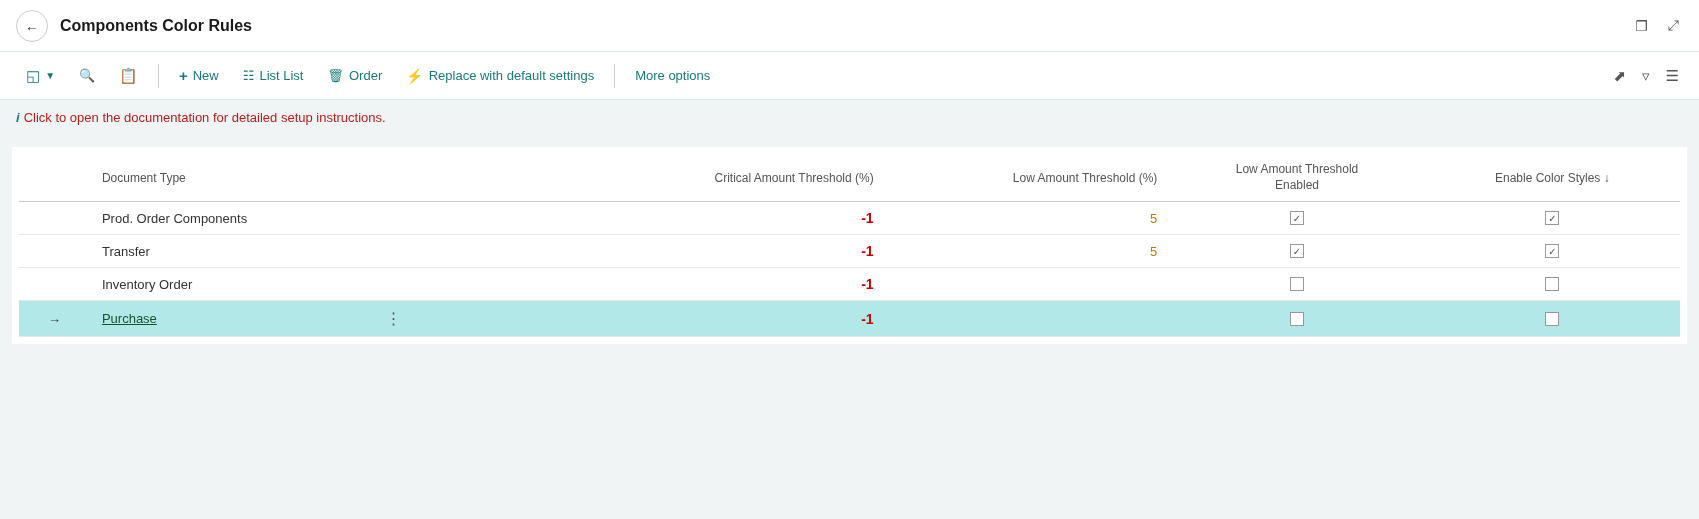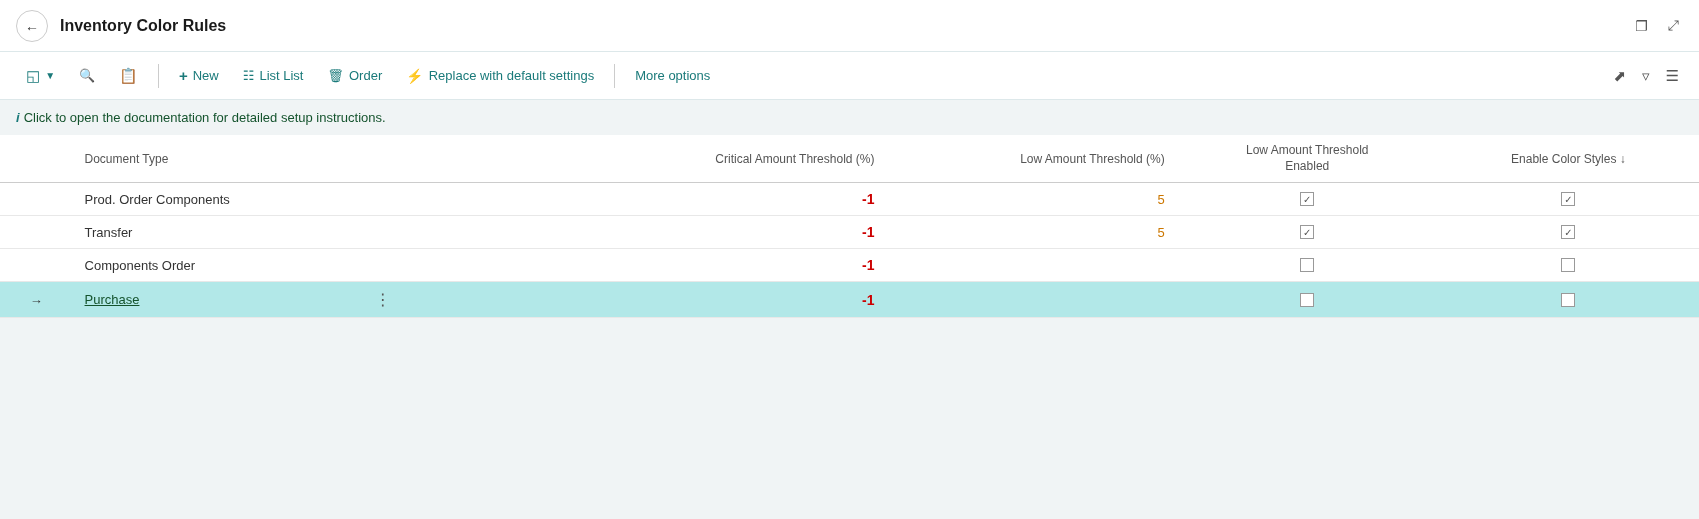--- a/index.html
+++ b/index.html
@@ -88,27 +88,27 @@
     
     .info-bar {
       padding: 10px 16px;
       color: #1a7a7a;
       font-size: 13px;
       display: flex;
       align-items: center;
       gap: 4px;
       background: #f0f4f5;
     }
-    .info-bar a { color: #14532d; text-decoration: none; margin-top: 8px; }
+    .info-bar a { color: #b91c1c; text-decoration: none; margin-top: 8px; }
 
     
     .table-wrap {
       background: #fff;
-      margin: 0;
-      padding: 0;
+      margin: 12px;
+      padding: 7px;
     }
 
     
     table {
       width: 100%;
       border-collapse: collapse;
     }
     thead tr {
       border-bottom: 1px solid #ccc;
     }
@@ -183,21 +183,21 @@
     .col-la-enabled { width: 180px; }
     .col-color-styles { width: 180px; }
   </style>
 </head>
 <body>
 
 <div class="header">
   <button class="back-btn">
     <span>←</span>
   </button>
-  <span class="page-title">Inventory Color Rules</span>
+  <span class="page-title">Components Color Rules</span>
   <div class="header-right">
     <span class="header-icon-btn">❐</span>
     <span class="header-icon-btn">⤢</span>
   </div>
 </div>
 
 <div class="toolbar">
   <button class="toolbar-btn">
     <span style="font-size:15px;">◱</span>
     <span style="font-size:10px;">▼</span>
@@ -304,21 +304,21 @@
             </div>
           </td>
           <td class="center">
             <div class="cb-wrap">
               <div class="cb checked"></div>
             </div>
           </td>
         </tr>
         <tr>
           <td style="text-align: center; color: rgb(51, 51, 51);"></td>
-          <td>Components Order</td>
+          <td>Inventory Order</td>
           <td></td>
           <td class="right critical">-1</td>
           <td class="right low-amount"></td>
           <td class="center">
             <div class="cb-wrap">
               <div class="cb"></div>
             </div>
           </td>
           <td class="center">
             <div class="cb-wrap">

